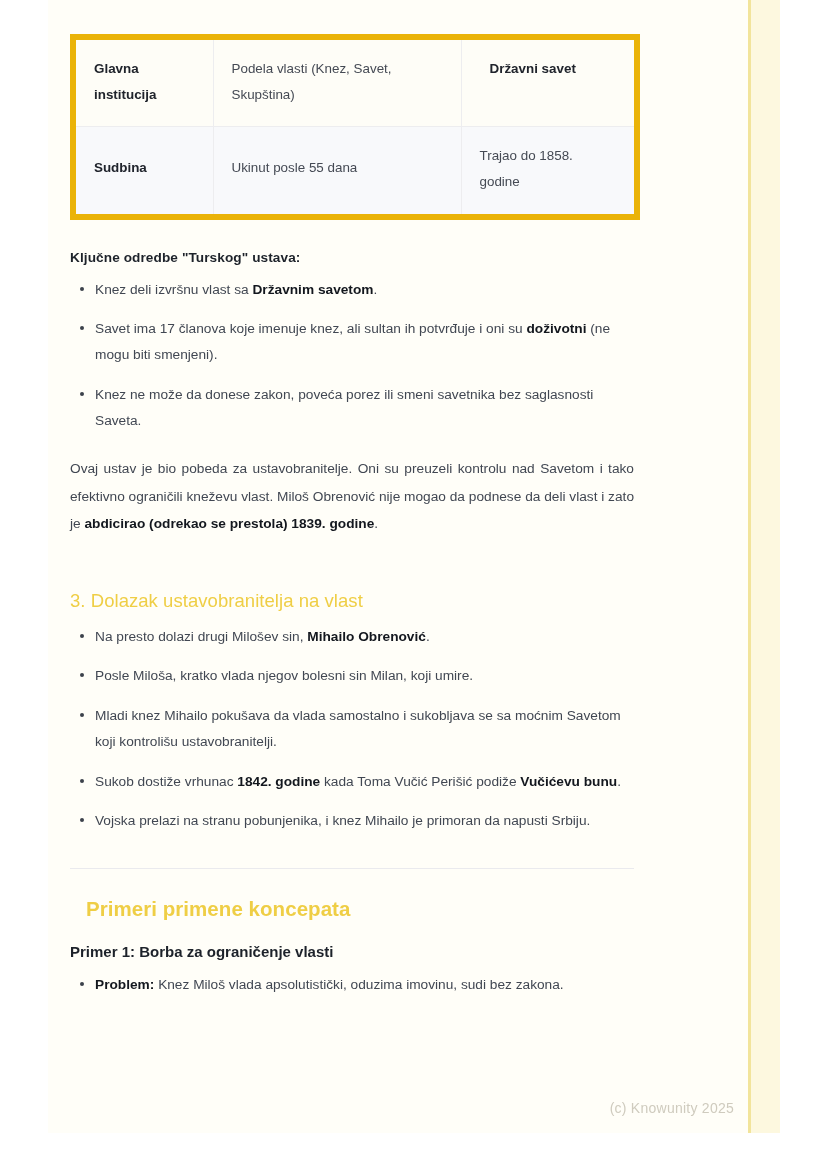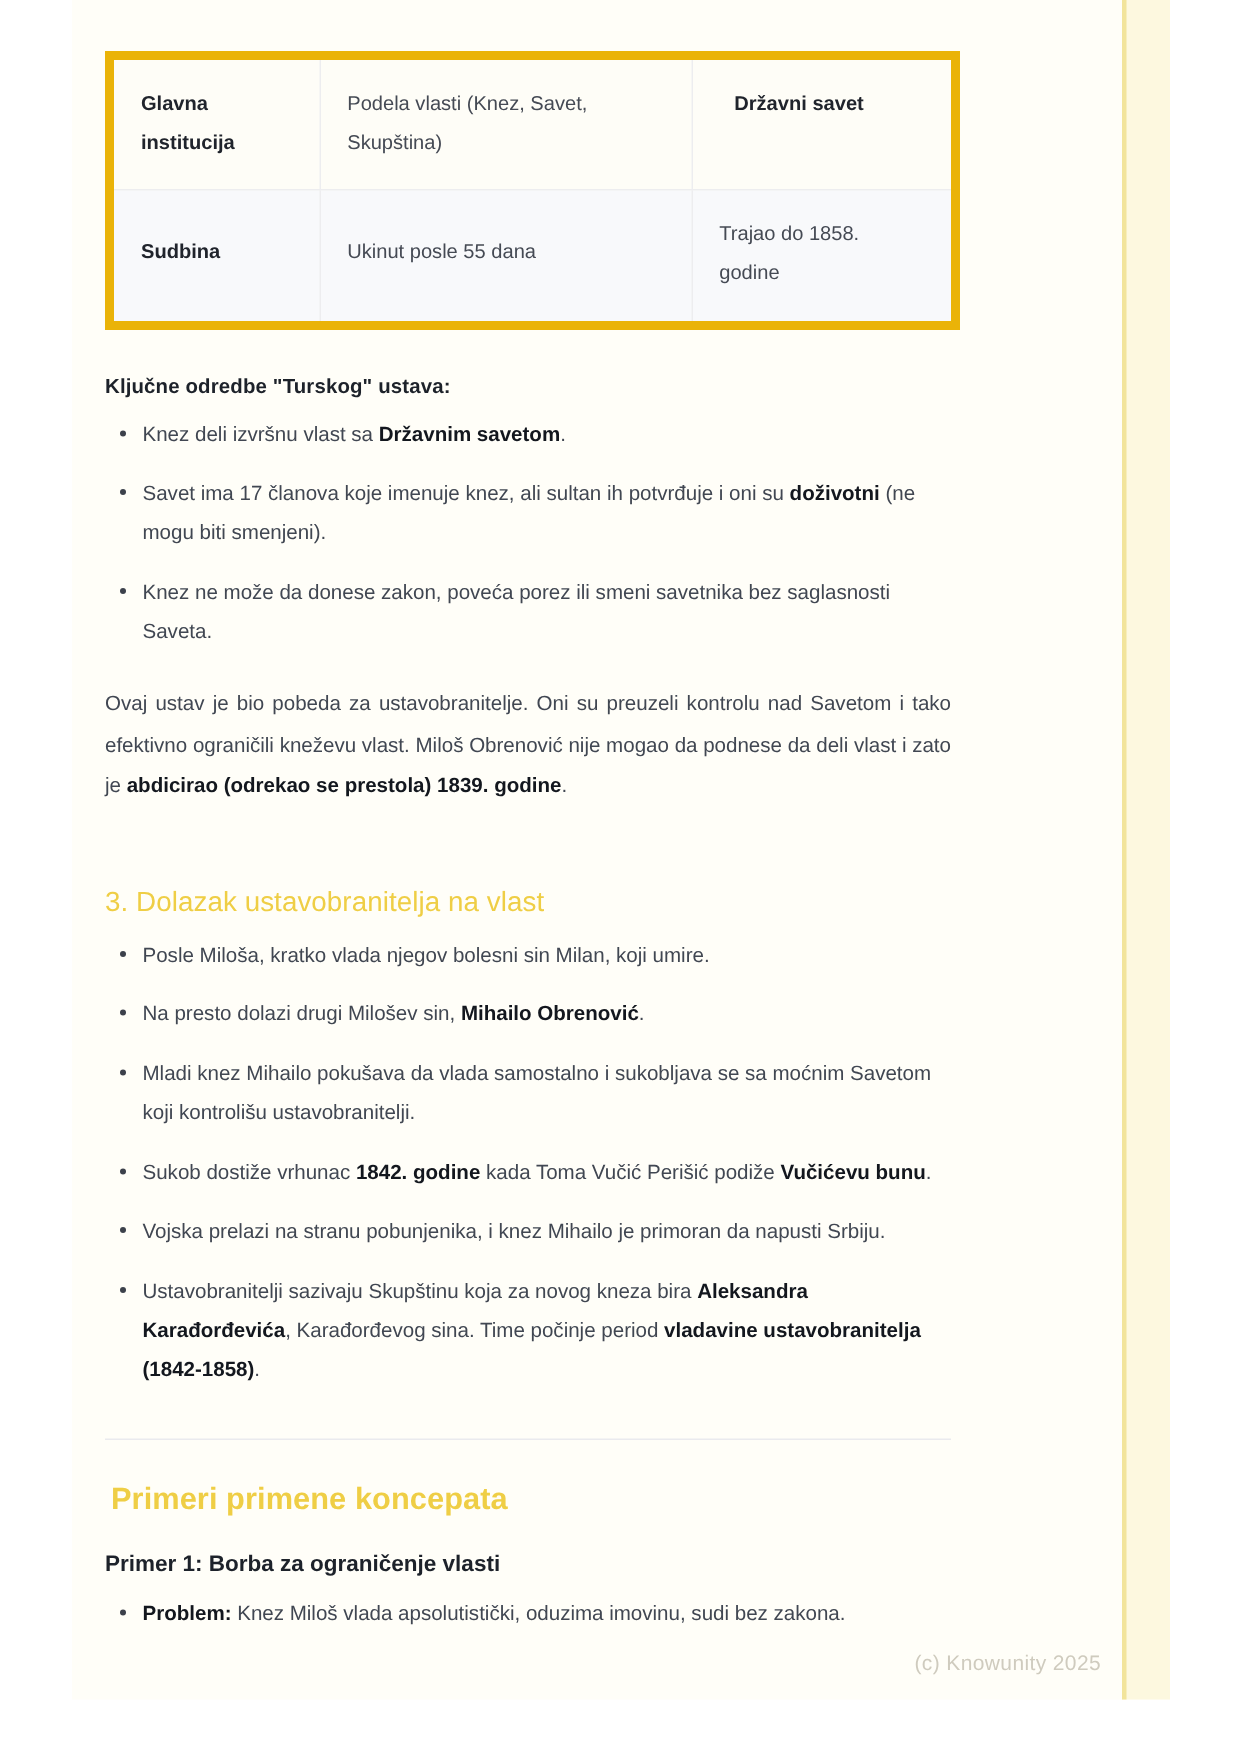--- a/index.html
+++ b/index.html
@@ -99,21 +99,21 @@
     font-size: 18.5px;
     font-weight: 400;
     color: #EFCE45;
     margin: 52px 0 0 0;
     letter-spacing: 0.05px;
   }
   h2.examples-heading {
     font-size: 20.5px;
     font-weight: 700;
     color: #EFCE45;
-    margin: 28px 0 0 4px;
+    margin: 28px 0 0 16px;
     letter-spacing: 0.05px;
   }
   h3.example-sub {
     font-size: 15px;
     font-weight: 700;
     color: #1D222A;
     margin: 22px 0 0 0;
   }
 
   
@@ -207,26 +207,25 @@
         <li>Knez deli izvršnu vlast sa <b>Državnim savetom</b>.</li>
         <li>Savet ima 17 članova koje imenuje knez, ali sultan ih potvrđuje i oni su <b>doživotni</b> (ne mogu biti smenjeni).</li>
         <li>Knez ne može da donese zakon, poveća porez ili smeni savetnika bez saglasnosti Saveta.</li>
       </ul>
 
     <p class="body-para">Ovaj ustav je bio pobeda za ustavobranitelje. Oni su preuzeli kontrolu nad Savetom i tako efektivno ograničili kneževu vlast. Miloš Obrenović nije mogao da podnese da deli vlast i zato je <b>abdicirao (odrekao se prestola) 1839. godine</b>.</p>
 
     <h2 class="section-heading">3. Dolazak ustavobranitelja na vlast</h2>
 
     <ul class="bullets">
+        <li>Na presto dolazi drugi Milošev sin, <b>Mihailo Obrenović</b>.</li>
         <li>Posle Miloša, kratko vlada njegov bolesni sin Milan, koji umire.</li>
-        <li>Na presto dolazi drugi Milošev sin, <b>Mihailo Obrenović</b>.</li>
         <li>Mladi knez Mihailo pokušava da vlada samostalno i sukobljava se sa moćnim Savetom koji kontrolišu ustavobranitelji.</li>
         <li>Sukob dostiže vrhunac <b>1842. godine</b> kada Toma Vučić Perišić podiže <b>Vučićevu bunu</b>.</li>
         <li>Vojska prelazi na stranu pobunjenika, i knez Mihailo je primoran da napusti Srbiju.</li>
-        <li>Ustavobranitelji sazivaju Skupštinu koja za novog kneza bira <b>Aleksandra Karađorđevića</b>, Karađorđevog sina. Time počinje period <b>vladavine ustavobranitelja (1842-1858)</b>.</li>
       </ul>
 
     <div class="divider"></div>
 
     <h2 class="examples-heading">Primeri primene koncepata</h2>
 
     <h3 class="example-sub">Primer 1: Borba za ograničenje vlasti</h3>
 
     <ul class="bullets">
         <li><b>Problem:</b> Knez Miloš vlada apsolutistički, oduzima imovinu, sudi bez zakona.</li>

